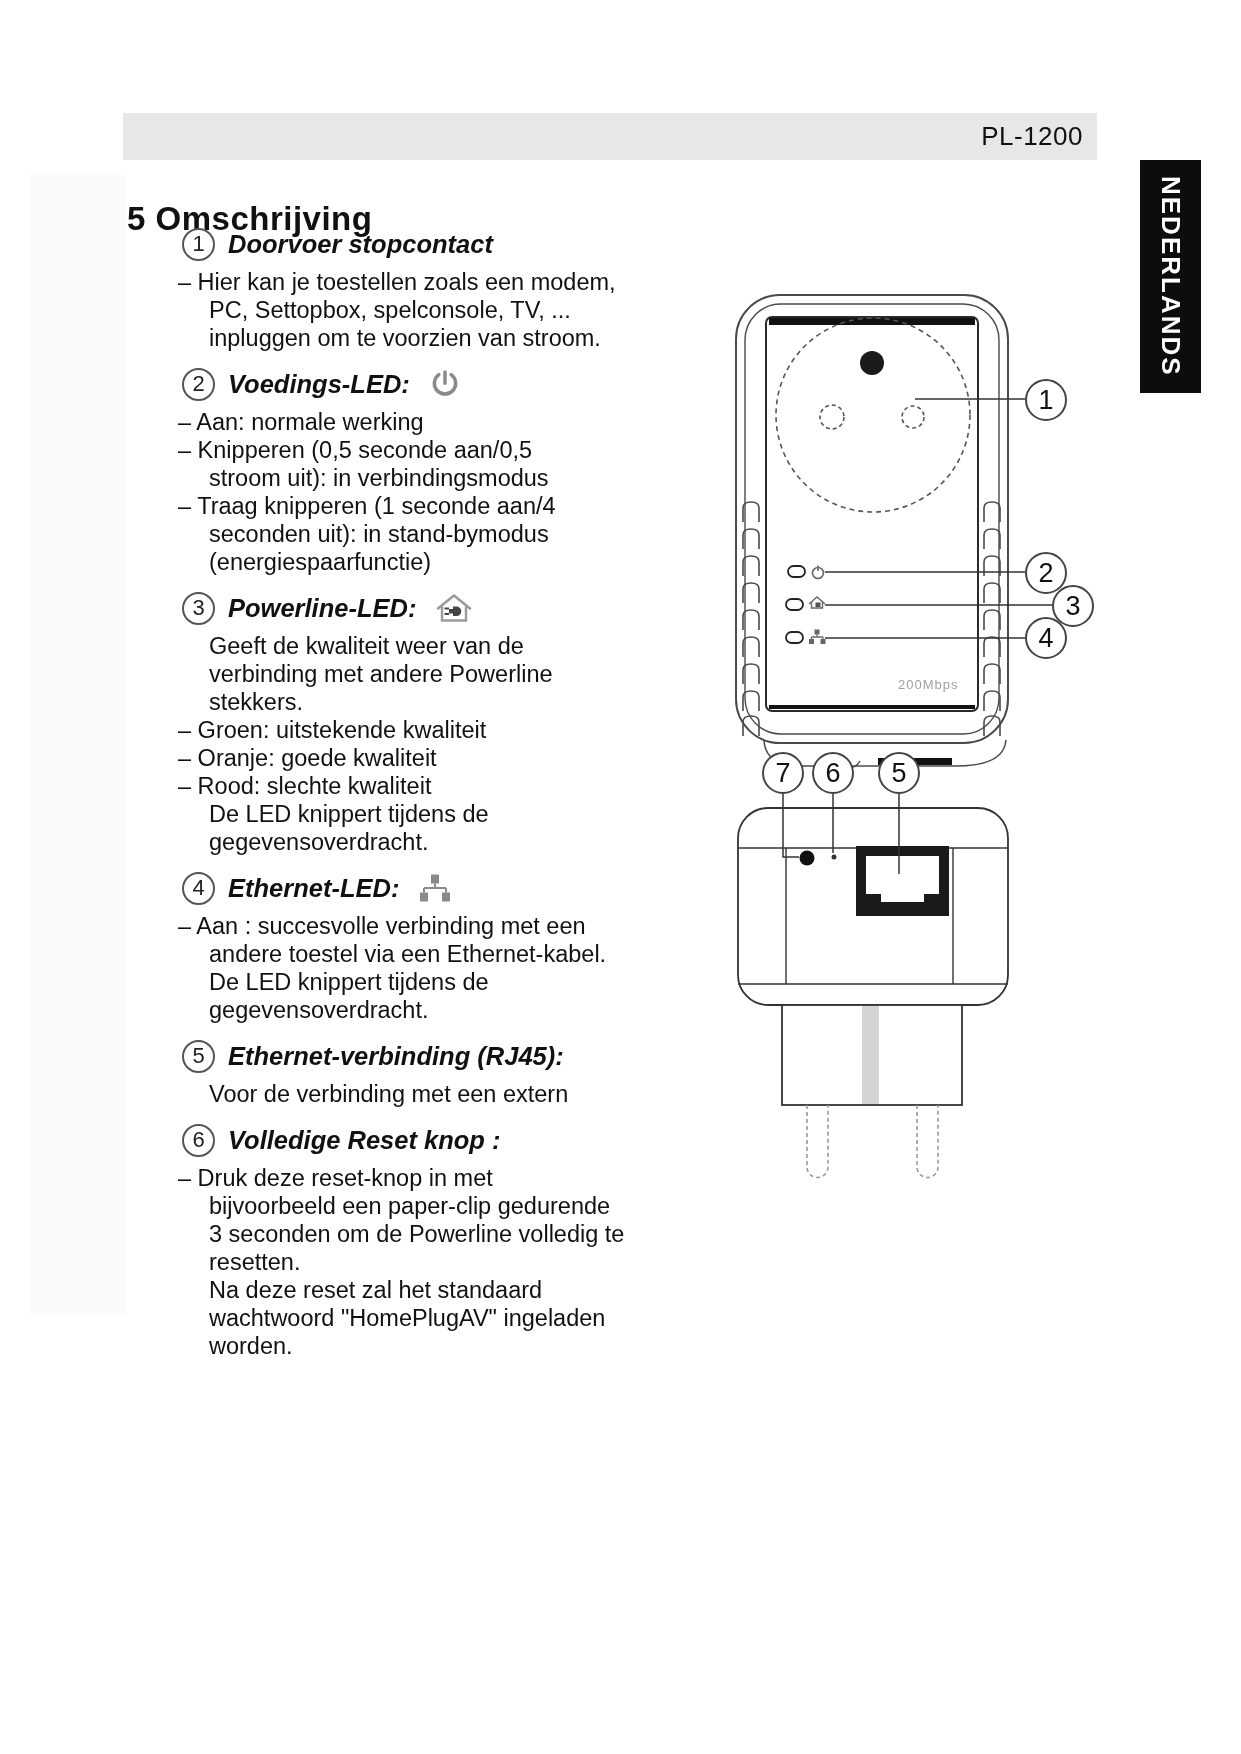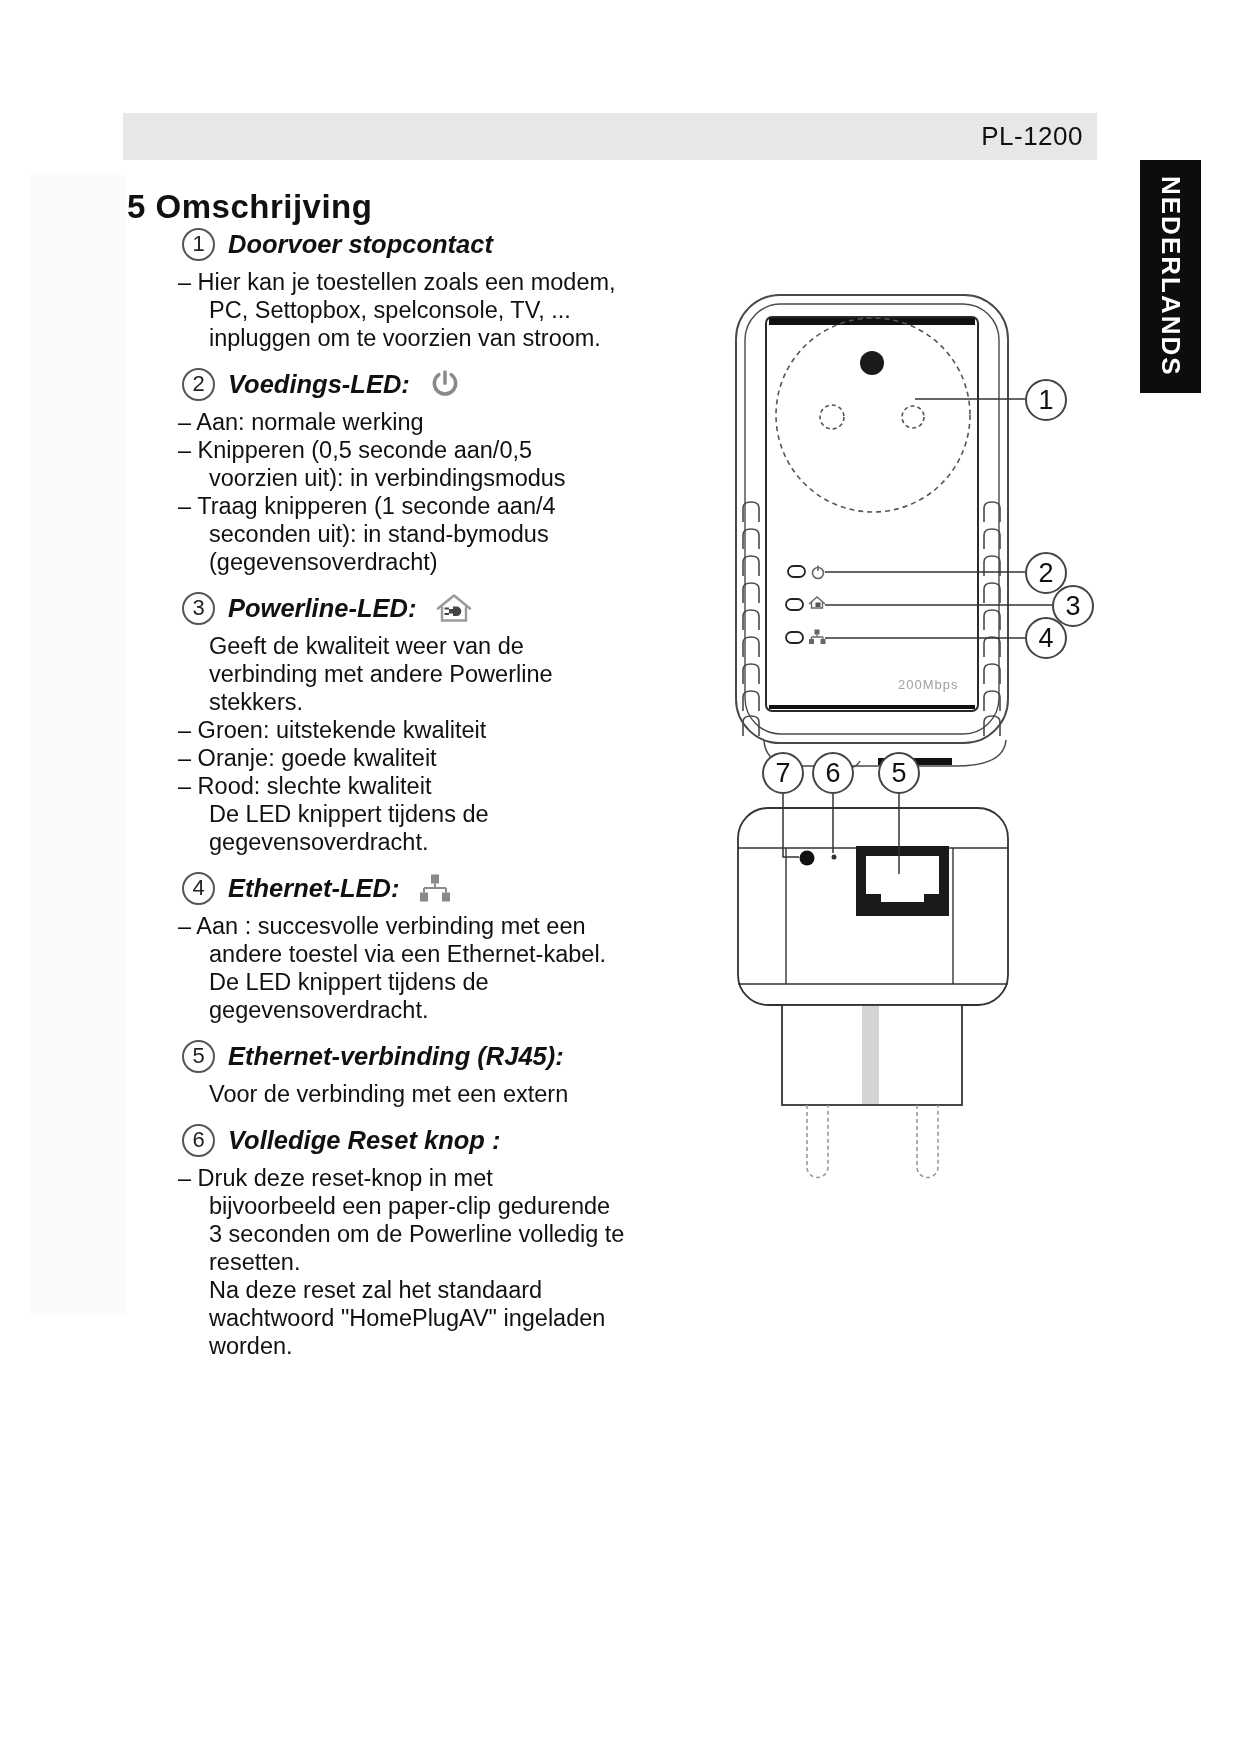--- a/index.html
+++ b/index.html
@@ -5,21 +5,21 @@
   html,body{margin:0;padding:0;background:#ffffff;}
   .page{position:relative;width:1241px;height:1566px;background:#ffffff;overflow:hidden;
         font-family:"Liberation Sans",sans-serif;color:#111;}
   .scan-shade{position:absolute;left:30px;top:175px;width:96px;height:1140px;background:#fafafa;}
   .header-bar{position:absolute;left:123px;top:113px;width:974px;height:47px;background:#e7e7e7;
               display:flex;align-items:center;justify-content:flex-end;}
   .model{font-size:26px;color:#111;padding-right:14px;letter-spacing:0.5px;}
   .lang-tab{position:absolute;left:1140px;top:160px;width:61px;height:233px;background:#0d0d0d;
             display:flex;align-items:center;justify-content:center;}
   .lang-tab span{writing-mode:vertical-rl;color:#fff;font-weight:bold;font-size:26px;letter-spacing:2px;}
-  .page-title{position:absolute;left:127px;top:166px;font-size:33px;font-weight:bold;letter-spacing:0.5px;}
+  .page-title{position:absolute;left:127px;top:178px;font-size:33px;font-weight:bold;letter-spacing:0.5px;}
   .content{position:absolute;left:178px;top:212px;width:545px;}
   .sec-head{display:flex;align-items:center;gap:13px;margin-top:14px;margin-bottom:6px;height:36px;}
   .numcircle{flex:0 0 auto;width:33px;height:33px;margin-left:4px;border:2px solid #555;border-radius:50%;
              display:flex;align-items:center;justify-content:center;font-size:22px;color:#222;box-sizing:border-box;}
   .sec-title{font-weight:bold;font-size:25.5px;white-space:nowrap;font-style:italic;}
   .head-icon{display:flex;align-items:center;margin-left:6px;}
   .ln{font-size:23.5px;line-height:28px;white-space:nowrap;}
   .d{padding-left:0;}
   .c{padding-left:31px;}
   .callout{position:absolute;width:42px;height:42px;border:2px solid #444;border-radius:50%;background:#fff;
@@ -63,24 +63,24 @@
         <span class="sec-title">Voedings-LED:</span>
         <span class="head-icon">
           <svg width="32" height="28" viewBox="0 0 24 20" style="position:static">
             <path d="M7.4,3 A8,8 0 1 0 16.6,3" stroke="#8a8a8a" stroke-width="2.6" fill="none" stroke-linecap="round"></path>
             <line x1="12" y1="1" x2="12" y2="9.5" stroke="#8a8a8a" stroke-width="2.6" stroke-linecap="round"></line>
           </svg>
         </span>
       </div>
       <div class="ln d">– Aan: normale werking</div>
       <div class="ln d">– Knipperen (0,5 seconde aan/0,5</div>
-      <div class="ln c">voorzien uit): in verbindingsmodus</div>
+      <div class="ln c">stroom uit): in verbindingsmodus</div>
       <div class="ln d">– Traag knipperen (1 seconde aan/4</div>
       <div class="ln c">seconden uit): in stand-bymodus</div>
-      <div class="ln c">(gegevensoverdracht)</div>
+      <div class="ln c">(energiespaarfunctie)</div>
     </div>
 
     <div class="sec">
       <div class="sec-head">
         <span class="numcircle">3</span>
         <span class="sec-title">Powerline-LED:</span>
         <span class="head-icon">
           <svg width="38" height="33" viewBox="0 0 38 32" style="position:static">
             <path d="M3,16 L19,3 L35,16" stroke="#9a9a9a" stroke-width="2.6" fill="none" stroke-linejoin="round" stroke-linecap="round"></path>
             <path d="M7,14 V28 H31 V14" stroke="#9a9a9a" stroke-width="2.4" fill="none"></path>

